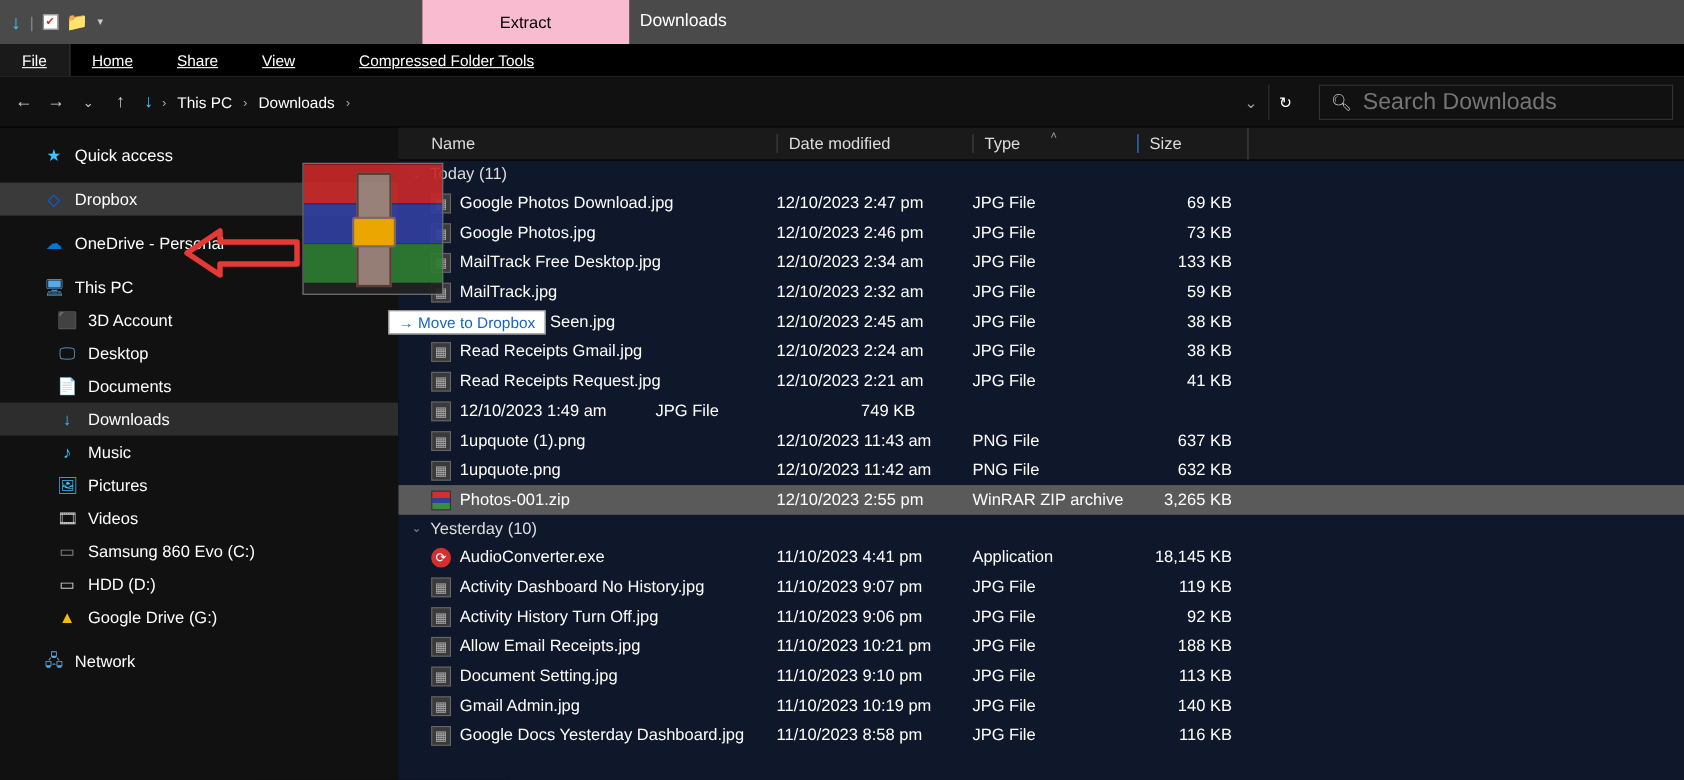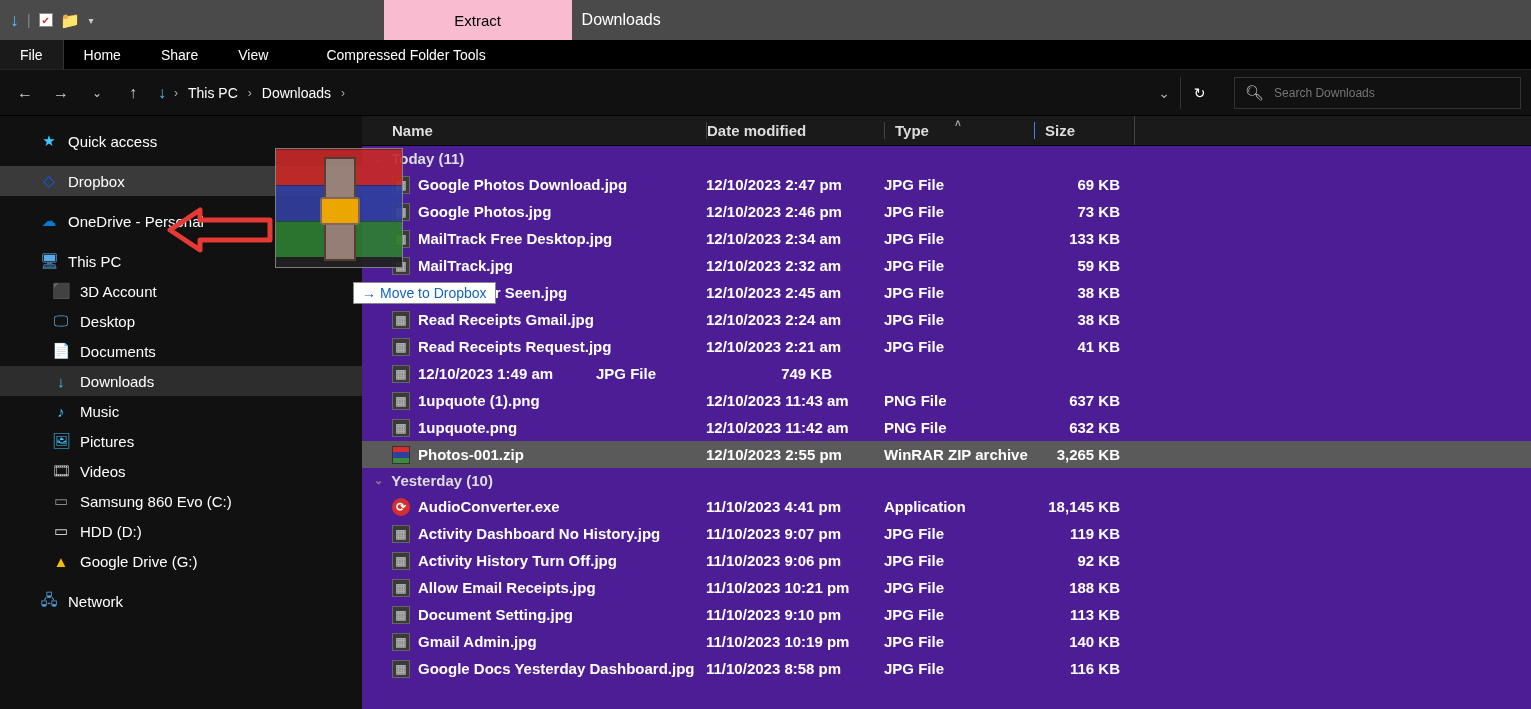--- a/index.html
+++ b/index.html
@@ -10,37 +10,37 @@
   .titlebar .qat { display:flex; align-items:center; gap:8px; padding:0 10px; }
   .qat .arrow-down { color:#40c4ff; font-size:18px; }
   .qat .checkbox { width:14px; height:14px; background:#fff; border:1px solid #888; display:inline-flex; align-items:center; justify-content:center; font-size:10px; color:#d32f2f;}
   .qat .folder-icon { color:#ffb300; font-size:16px; }
   .qat .drop { color:#ccc; font-size:10px; }
   .title-extract { width:188px; background:#f8bbd0; color:#000; display:flex; align-items:center; justify-content:center; margin-left:225px; height:40px; position:absolute; left:55px; font-size:15px;}
   .title-extract-wrap{ position:relative; width:0;}
   .title-text { color:#fff; font-size:16px; display:flex; align-items:center; margin-left:478px;}
 
   
-  .menubar { height:30px; background:#000; display:flex; align-items:stretch; border-bottom:1px solid #222;}
+  .menubar { height:30px; background:#000; display:flex; align-items:stretch; border-bottom:1px solid #222;text-decoration:underline;}
   .menu-item { padding:0 20px; display:flex; align-items:center; color:#fff; font-size:14px; }
   .menu-file { background:#1a1a1a; border-right:1px solid #333; }
   .menu-cft { margin-left:18px; }
 
   
   .navbar { height:46px; background:#111; display:flex; align-items:center; padding:0 10px; gap:6px; border-bottom:1px solid #000;}
   .nav-btn { width:30px; height:30px; display:flex; align-items:center; justify-content:center; color:#ccc; font-size:16px; }
   .nav-btn.small{font-size:12px;}
   .addr { flex:0 0 1020px; height:32px; display:flex; align-items:center; gap:6px; padding:0 4px;}
   .addr .dl-icon { color:#40c4ff; font-size:16px; margin-right:2px;}
   .addr .crumb { color:#fff; padding:0 4px;}
   .addr .sep   { color:#aaa; font-size:12px;}
   .addr-tail { display:flex; align-items:center; gap:6px; margin-left:auto;}
   .refresh-box{width:38px;height:32px;display:flex;align-items:center;justify-content:center;border-left:1px solid #333;}
   .search { flex:1; height:32px; display:flex; align-items:center; gap:10px; border:1px solid #333; margin-left:10px; padding:0 10px; color:#888;}
-  .search input { flex:1; background:transparent; border:none; color:#ccc; font-size:12px; outline:none;}
+  .search input { flex:1; background:transparent; border:none; color:#ccc; font-size:21px; outline:none;}
   .search .mag{color:#ccc;font-size:15px;}
 
   
   .body { display:flex; height:calc(709px - 40px - 30px - 46px); }
   .sidebar { width:362px; background:#111; padding-top:10px; overflow:hidden;}
   .side-item { height:30px; display:flex; align-items:center; gap:10px; padding-left:40px; color:#fff; font-size:15px;}
   .side-item.top{padding-left:40px;}
   .side-item.sub{padding-left:52px;}
   .side-item .ic{width:18px;text-align:center;font-size:15px;}
   .side-item.hov{background:#3a3a3a;}
@@ -56,24 +56,24 @@
   .ic.dl{color:#40c4ff;}
   .ic.mus{color:#40c4ff;}
   .ic.pic{color:#40c4ff;}
   .ic.vid{color:#ccc;}
   .ic.ssd{color:#888;}
   .ic.hdd{color:#ccc;}
   .ic.gd{color:#fbbc04;}
   .ic.net{color:#5aa9e6;}
 
   
-  .content { flex:1; background:#4c1d95; position:relative; overflow:hidden;font-weight:bold;}
+  .content { flex:1; background:#0f172a; position:relative; overflow:hidden;}
   .cols { height:30px; background:#1a1a1a; display:flex; align-items:center; border-bottom:1px solid #000; padding-left:30px; color:#ddd; font-size:15px;}
   .col-name{width:314px;}
-  .col-date{width:178px;border-left:1px solid #444;padding-left:0;}
+  .col-date{width:178px;border-left:1px solid #444;padding-left:10px;}
   .col-type{width:150px;border-left:1px solid #444;padding-left:10px;position:relative;}
   .col-type .sort{position:absolute;top:-4px;left:70px;font-size:10px;color:#aaa;}
   .col-size{width:100px;border-left:1px solid #3b82f6;padding-left:10px;}
   .col-end{border-left:1px solid #444;height:100%;}
 
   .rows{overflow-y:auto;}
   .group{display:flex;align-items:center;gap:8px;padding:4px 0 4px 12px;color:#ddd;font-size:15px;}
   .group .chev{color:#888;font-size:11px;}
   .row{height:27px;display:flex;align-items:center;padding-left:30px;font-size:15px;}
   .row.sel{background:#5a5a5a;}

